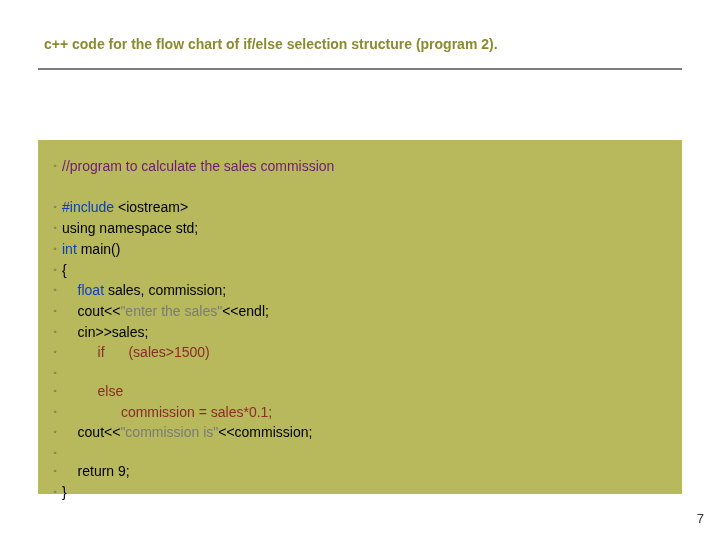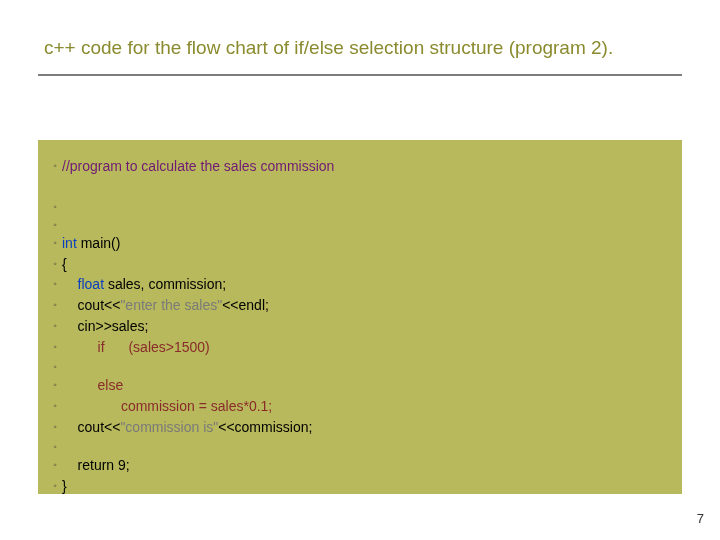--- a/index.html
+++ b/index.html
@@ -14,22 +14,22 @@
   }
   .slide {
     width: 720px;
     height: 540px;
     position: relative;
     box-sizing: border-box;
   }
   .title {
     padding: 36px 20px 8px 44px;
     color: #8a8b2e;
-    font-weight: normal;
-    font-size: 19px;
+    font-weight: bold;
+    font-size: 14px;
     line-height: 1.25;
   }
   .title-underline {
     margin: 6px 38px 0 38px;
     border: none;
     border-top: 2px solid #7d7d7d;
     height: 0;
   }
   .code-block {
     position: absolute;
@@ -85,23 +85,25 @@
       <div class="code-line">
         <span class="bullet">◦</span>
         <span class="content"><span class="c-green">//program to calculate the sales commission</span></span>
       </div>
       <div class="code-line">
         <span class="bullet"></span>
         <span class="content">&nbsp;</span>
       </div>
       <div class="code-line">
         <span class="bullet">◦</span>
+        <span class="content"><span class="c-blue">#include </span><span class="c-black">&lt;iostream&gt;</span></span>
       </div>
       <div class="code-line">
         <span class="bullet">◦</span>
+        <span class="content"><span class="c-black">using namespace std;</span></span>
       </div>
       <div class="code-line">
         <span class="bullet">◦</span>
         <span class="content"><span class="c-blue">int</span><span class="c-black"> main()</span></span>
       </div>
       <div class="code-line">
         <span class="bullet">◦</span>
         <span class="content"><span class="c-black">{</span></span>
       </div>
       <div class="code-line">

